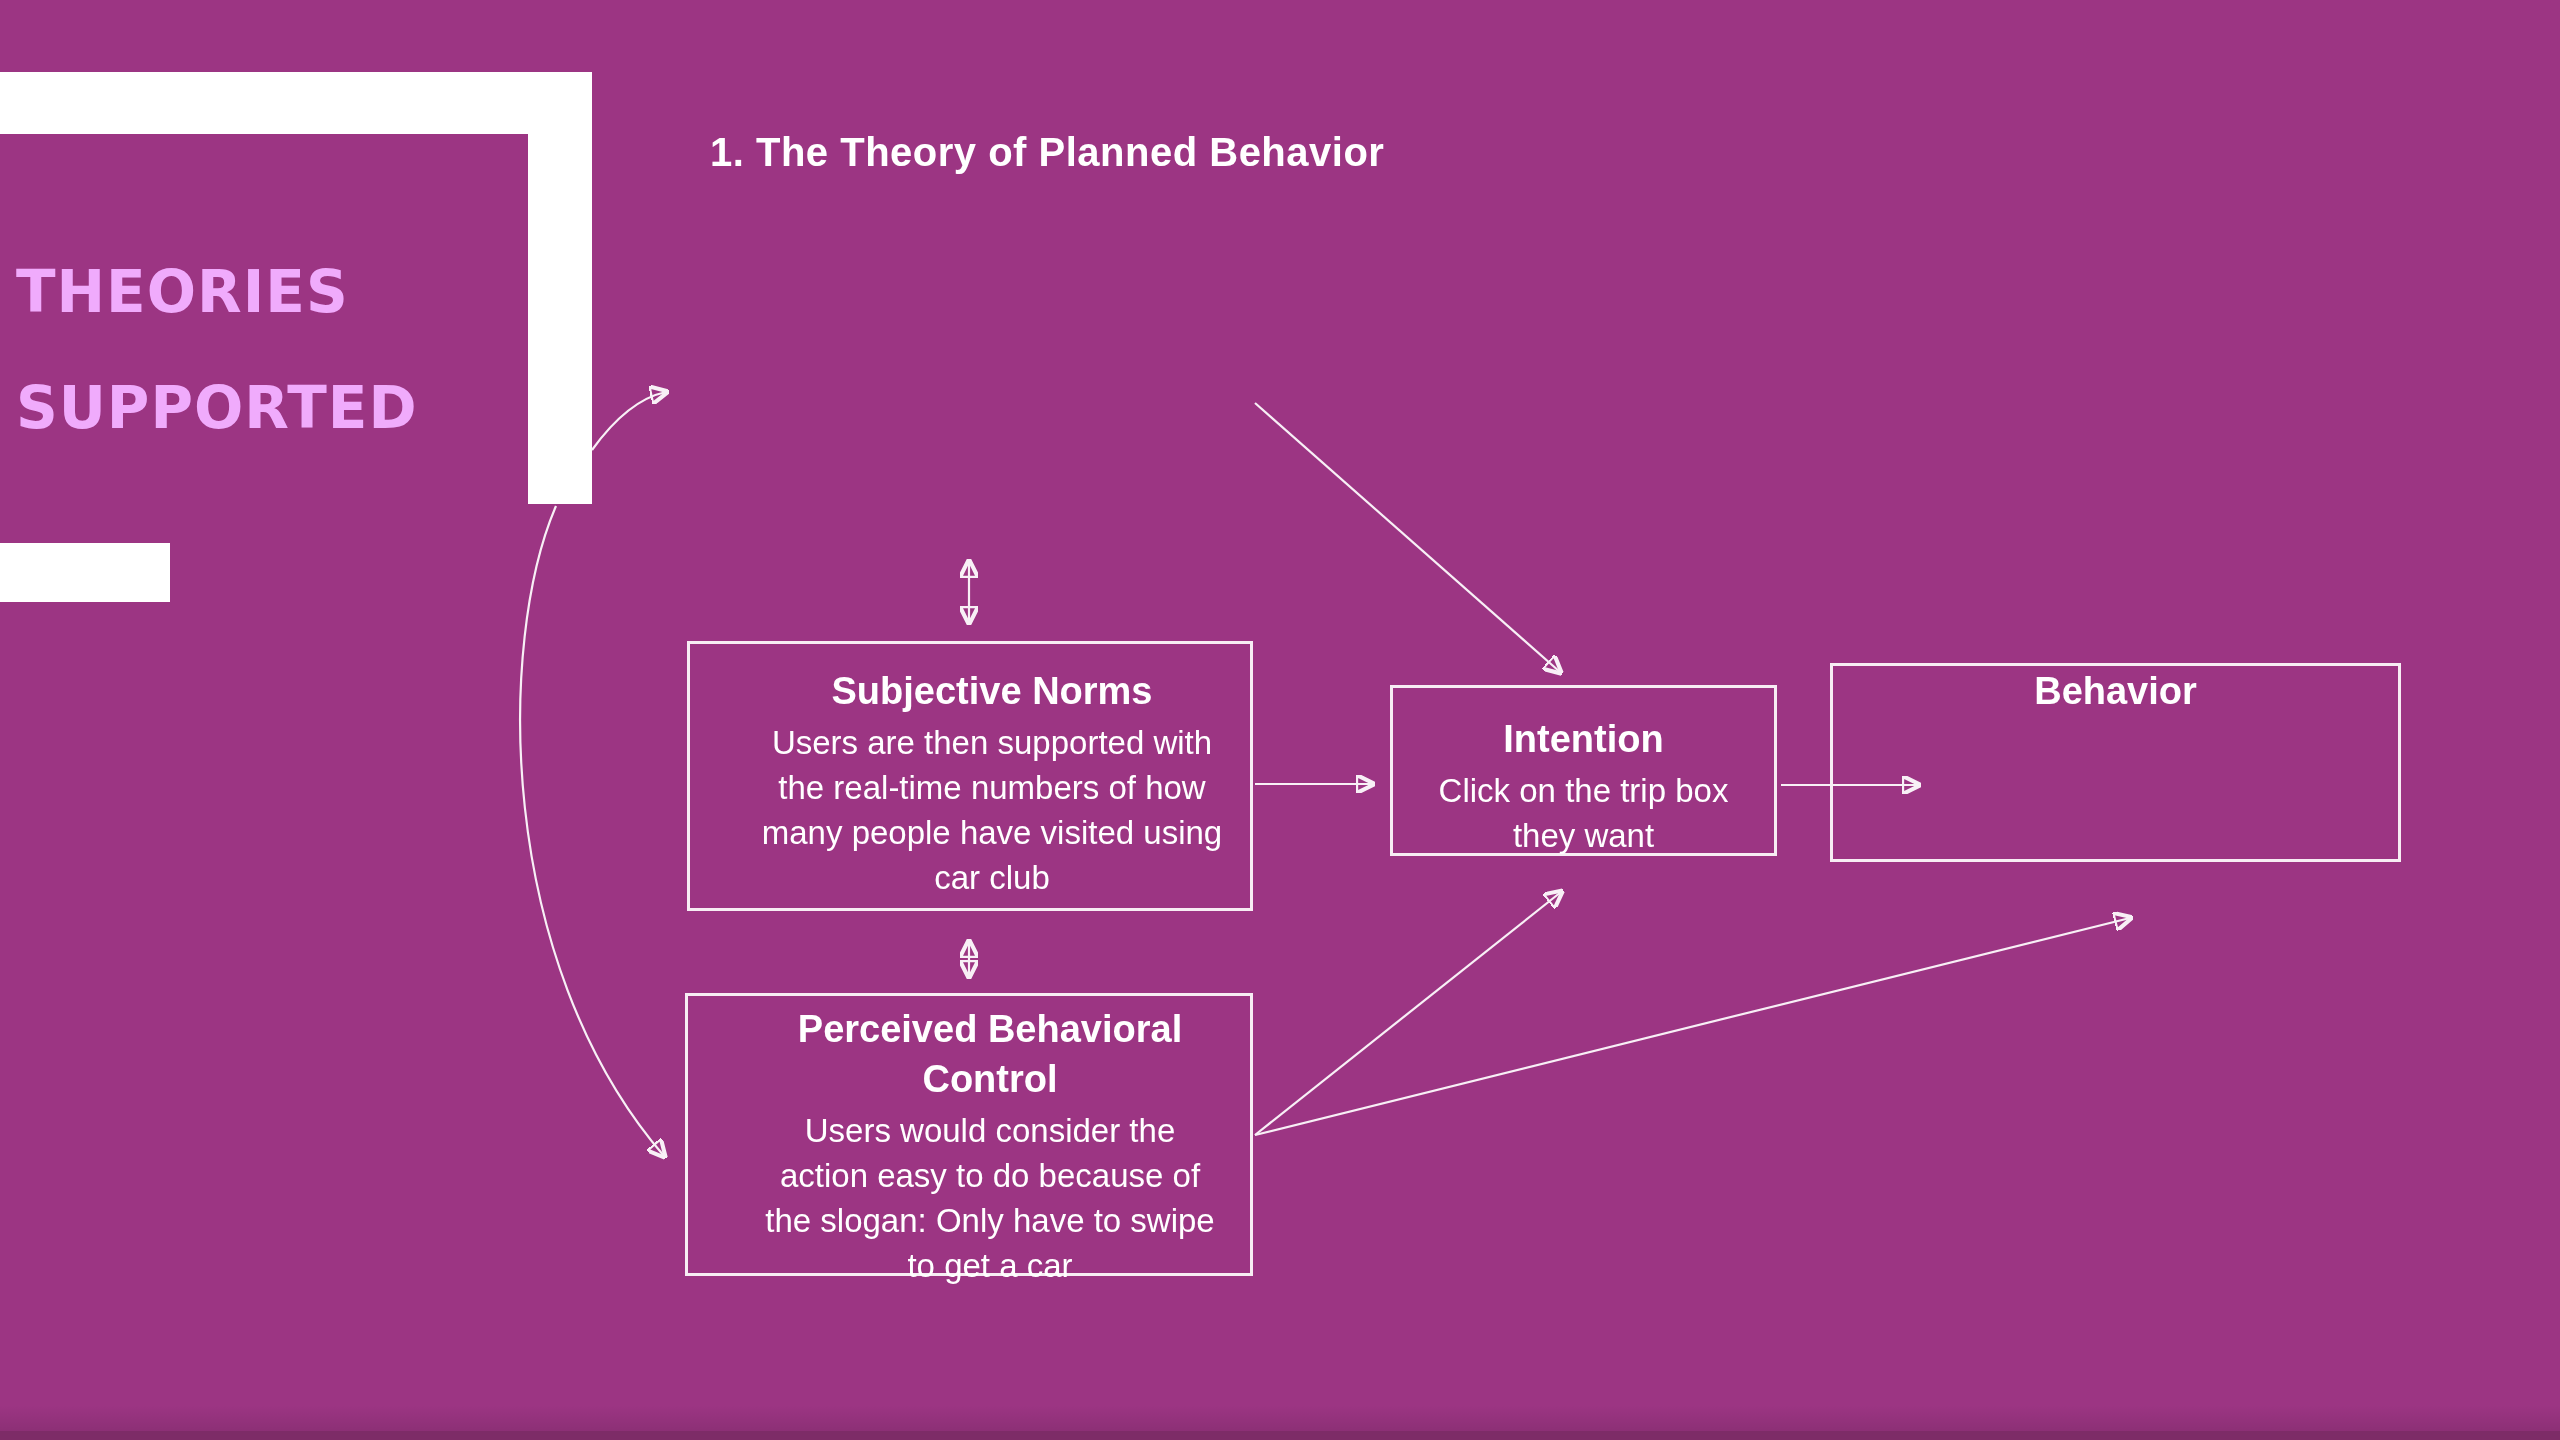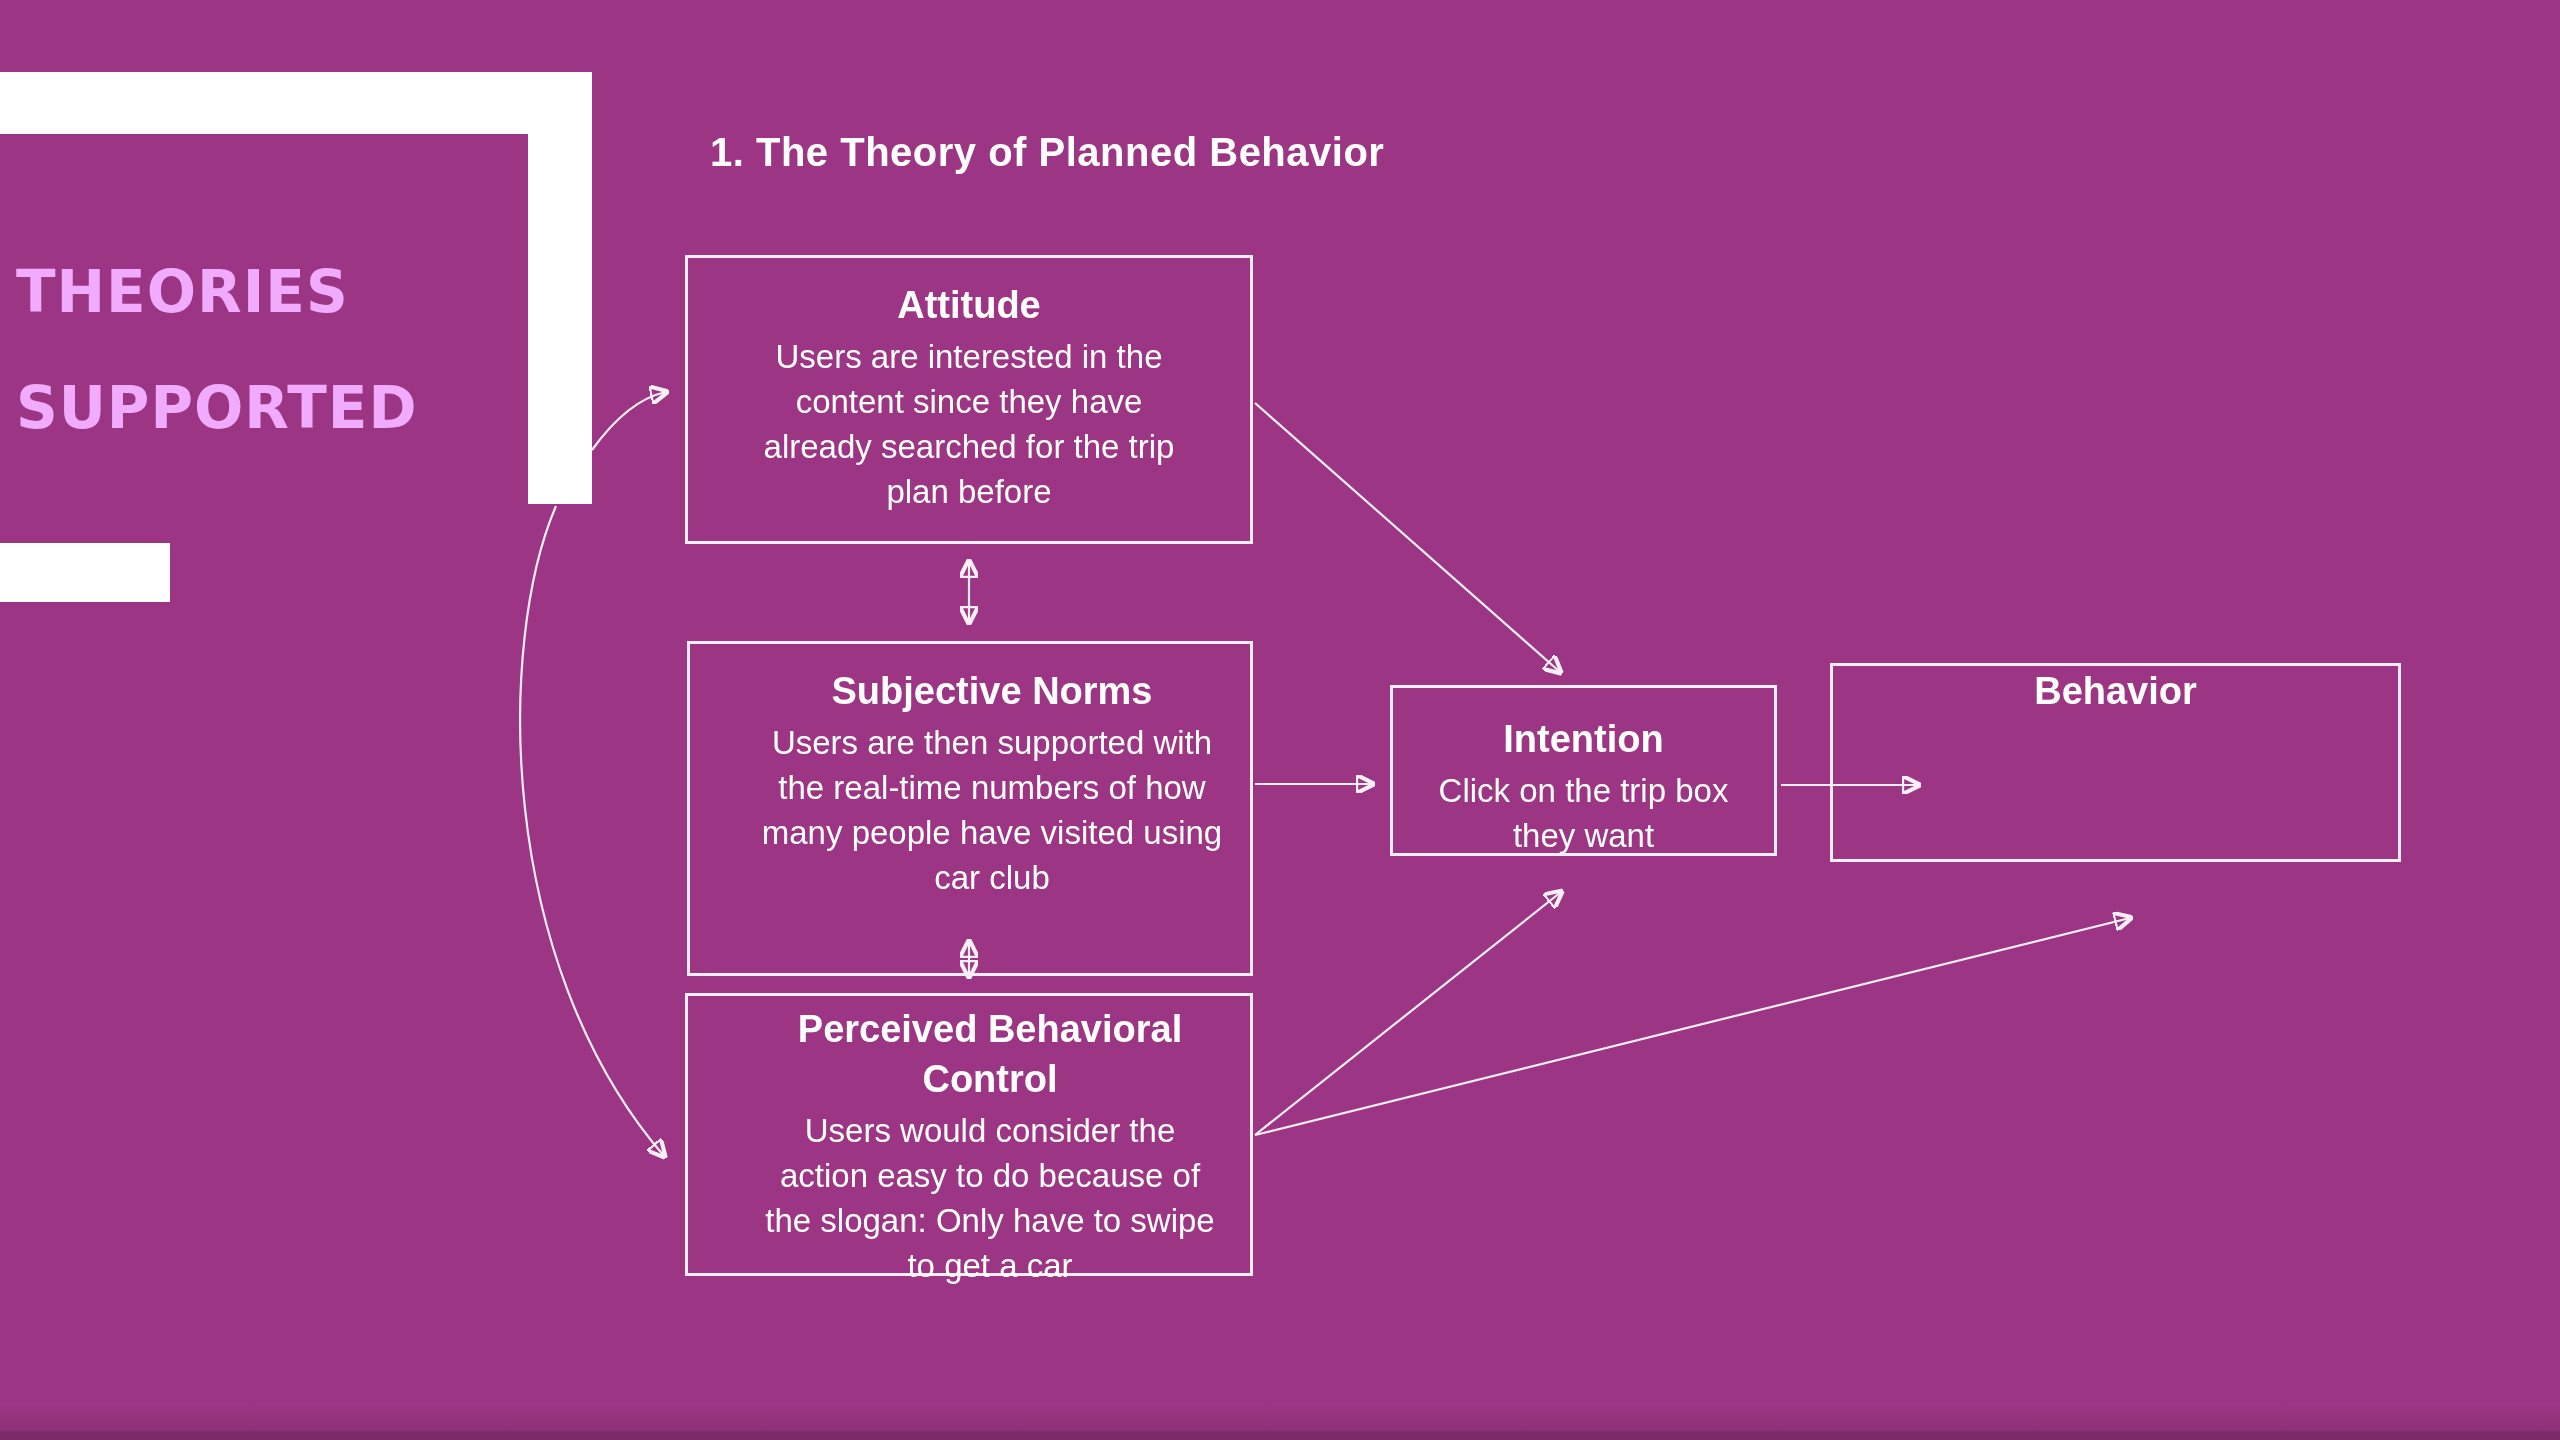--- a/index.html
+++ b/index.html
@@ -26,21 +26,21 @@
   }
   
   .node{
     position:absolute;border:3px solid #F7EDF4;box-sizing:border-box;
     display:flex;flex-direction:column;align-items:center;
     text-align:center;background:transparent;
   }
   .node-heading{font-size:38px;font-weight:bold;line-height:50px;white-space:pre-line;}
   .node-body{font-size:33px;line-height:45px;white-space:pre-line;margin-top:4px;}
   .node-attitude{left:685px;top:255px;width:568px;height:289px;padding-top:22px;}
-  .node-subjective{left:687px;top:641px;width:566px;height:335px;padding-top:22px;padding-left:44px;}
+  .node-subjective{left:687px;top:641px;width:566px;height:270px;padding-top:22px;padding-left:44px;}
   .node-pbc{left:685px;top:993px;width:568px;height:283px;padding-top:8px;padding-left:42px;}
   .node-intention{left:1390px;top:685px;width:387px;height:171px;padding-top:26px;}
   .node-behavior{left:1830px;top:663px;width:571px;height:199px;}
   
   .connectors{position:absolute;left:0;top:0;width:2560px;height:1440px;pointer-events:none;}
   .connectors path{stroke:#F8F0F6;stroke-width:2.2;fill:none;}
   
   .bottom-fade{position:absolute;left:0;bottom:9px;width:100%;height:26px;
     background:linear-gradient(to bottom, rgba(0,0,0,0), rgba(0,0,0,0.10));}
   .bottom-strip{position:absolute;left:0;bottom:0;width:100%;height:9px;background:#7D2C67;}
@@ -69,27 +69,20 @@
     <path d="M 556 506 C 498 640 495 960 664 1156" marker-end="url(#arrow)"></path>
     <path d="M 969 562 L 969 622" marker-start="url(#arrow)" marker-end="url(#arrow)"></path>
     <path d="M 969 942 L 969 976" marker-start="url(#arrow)" marker-end="url(#arrow)"></path>
     <path d="M 1255 403 L 1560 672" marker-end="url(#arrow)"></path>
     <path d="M 1255 784 L 1372 784" marker-end="url(#arrow)"></path>
     <path d="M 1255 1135 L 1561 892" marker-end="url(#arrow)"></path>
     <path d="M 1255 1135 L 2130 918" marker-end="url(#arrow)"></path>
     <path d="M 1781 785 L 1918 785" marker-end="url(#arrow)"></path>
   </svg>
 
-  <div class="node node-attitude">
-    <div class="node-heading">Attitude</div>
-    <div class="node-body">Users are interested in the
-content since they have
-already searched for the trip
-plan before</div>
-  </div>
 
   <div class="node node-subjective">
     <div class="node-heading">Subjective Norms</div>
     <div class="node-body">Users are then supported with
 the real-time numbers of how
 many people have visited using
 car club</div>
   </div>
 
   <div class="node node-pbc">

